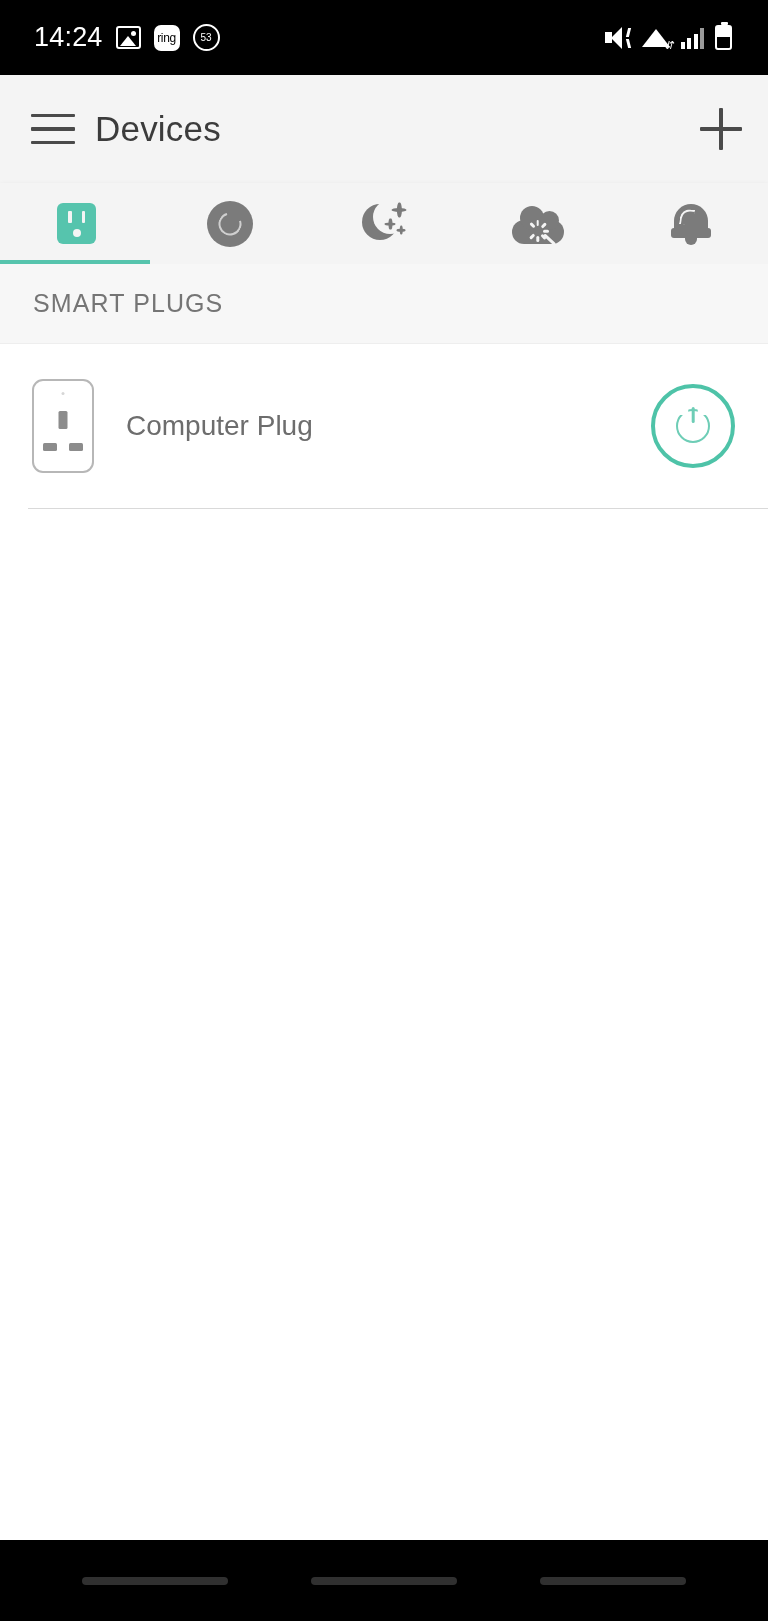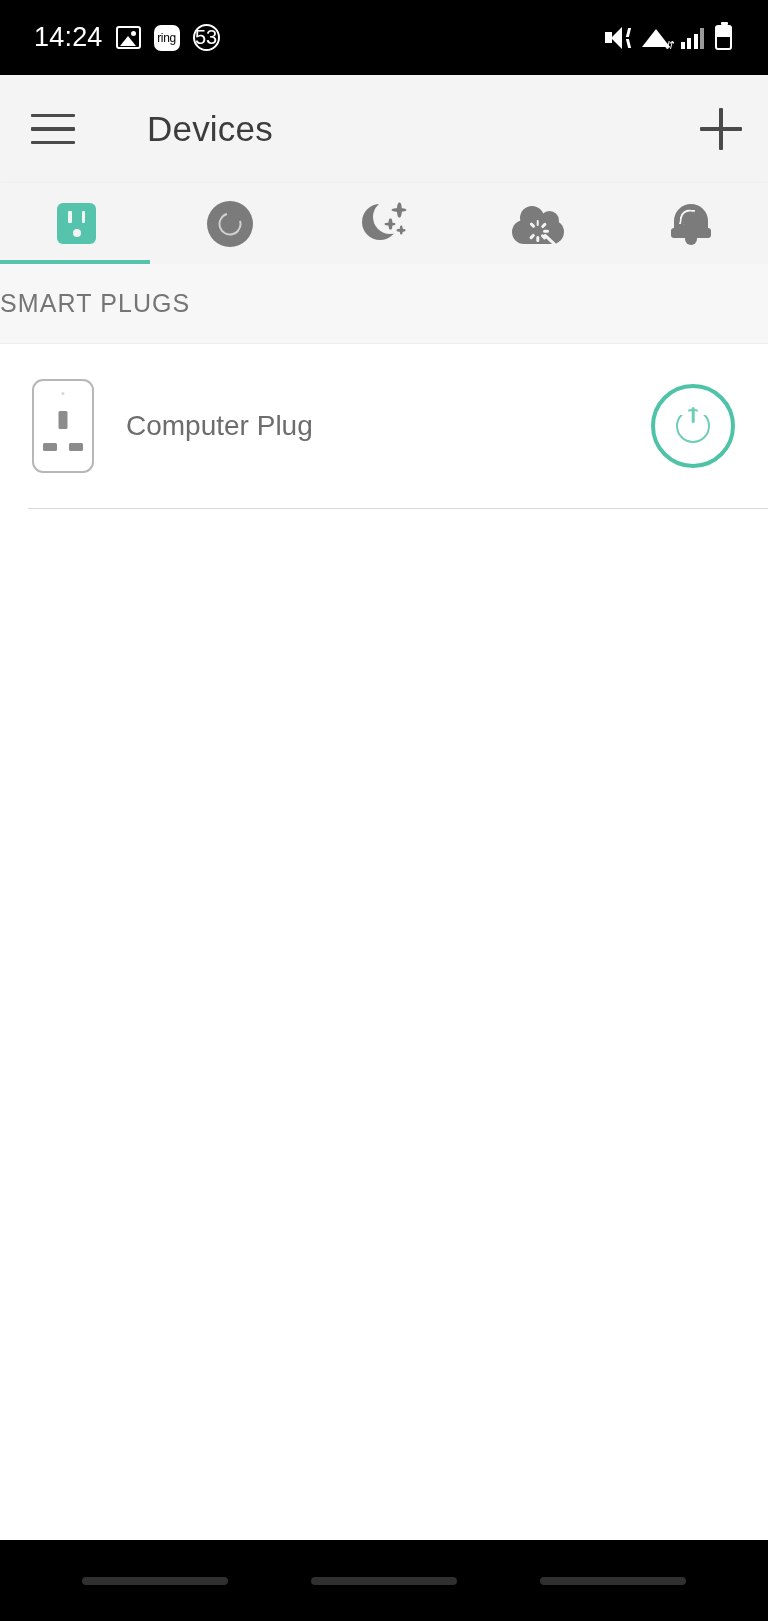--- a/index.html
+++ b/index.html
@@ -21,21 +21,21 @@
   .sb-time { color:#ffffff; font-size:27px; letter-spacing:.2px; }
   .sb-right { margin-left:auto; display:flex; align-items:center; gap:11px; }
 
   .ic-gallery { width:25px; height:23px; border:2.6px solid #fff; border-radius:3px; position:relative; overflow:hidden; }
   .ic-gallery::before { content:""; position:absolute; left:2px; bottom:1px; width:0;height:0;
     border-left:8px solid transparent;border-right:8px solid transparent;border-bottom:10px solid #fff;}
   .ic-gallery::after { content:""; position:absolute; right:2.5px; top:2.5px; width:5px;height:5px;border-radius:50%;background:#fff;}
   .ic-ring { width:26px; height:26px; border-radius:7px; background:#ffffff; color:#000;
     font-size:12px; display:flex; align-items:center; justify-content:center; letter-spacing:-.3px; }
   .ic-badge { width:27px; height:27px; border-radius:50%; border:2.4px solid #fff; color:#fff;
-    font-size:20px; display:flex; align-items:center; justify-content:center; }
+    font-size:10px; display:flex; align-items:center; justify-content:center; }
 
   .ic-mute { position:relative; width:26px; height:22px; }
   .ic-mute .spk { position:absolute; left:0; top:5px; width:7px; height:11px; background:#fff; }
   .ic-mute .cone { position:absolute; left:6px; top:0; width:0;height:0;
     border-top:11px solid transparent;border-bottom:11px solid transparent;border-right:11px solid #fff;}
   .ic-mute .w1, .ic-mute .w2 { position:absolute; right:1px; width:3px; background:#fff; }
   .ic-mute .w1 { top:1px; height:9px; transform:skewX(-14deg); }
   .ic-mute .w2 { top:12px; height:9px; transform:skewX(14deg); }
 
   .ic-wifi { position:relative; width:28px; height:22px; }
@@ -52,21 +52,21 @@
   .ic-batt::before { content:""; position:absolute; top:-5px; left:4px; width:7px; height:3px; background:#fff; border-radius:1px;}
   .ic-batt .fill { position:absolute; left:0; top:0; right:0; height:46%; background:#fff; }
 
   
   .appbar {
     position:absolute; top:75px; left:0; width:768px; height:108px;
     background:#f4f4f4; display:flex; align-items:center; padding:0 26px 0 31px;
   }
   .hamburger { width:44px; height:30px; display:flex; flex-direction:column; justify-content:space-between; cursor:pointer; }
   .hamburger span { display:block; height:3.4px; background:#4a4a4a; border-radius:1px; }
-  .appbar-title { margin-left:72px; font-size:35px; color:#3c3c3c; letter-spacing:.2px; }
+  .appbar-title { margin-left:20px; font-size:35px; color:#3c3c3c; letter-spacing:.2px; }
   .plus { margin-left:auto; position:relative; width:42px; height:42px; cursor:pointer; }
   .plus::before, .plus::after { content:""; position:absolute; background:#4a4a4a; border-radius:1px; }
   .plus::before { left:0; top:19px; width:42px; height:4px; }
   .plus::after { top:0; left:19px; height:42px; width:4px; }
 
   
   .tabbar {
     position:absolute; top:183px; left:0; width:768px; height:81px;
     background:#f4f4f4; display:flex;
     box-shadow:0 3px 6px rgba(0,0,0,.13);
@@ -116,21 +116,21 @@
   .ic-bell .skirt { position:absolute; left:0; bottom:8px; width:40px; height:10px; border-radius:3px; background:#7b7b7b; }
   .ic-bell .clap { position:absolute; left:50%; bottom:1px; transform:translateX(-50%);
     width:12px; height:10px; border-radius:0 0 7px 7px; background:#7b7b7b; }
   .ic-bell .hl { position:absolute; left:9px; top:7px; width:14px; height:16px;
     border-left:2.6px solid #f4f4f4; border-top:2.6px solid #f4f4f4; border-radius:10px 0 0 0; transform:rotate(8deg); }
 
   
   .content { position:absolute; top:264px; left:0; width:768px; bottom:81px; background:#ffffff; }
   .section-header {
     height:80px; background:#f7f7f7; display:flex; align-items:center;
-    border-bottom:1px solid #eeeeee;
+    padding-left:33px; border-bottom:1px solid #eeeeee;
   }
   .section-header-label { font-size:25px; color:#757575; letter-spacing:1.1px; }
 
   .device-row { height:164px; display:flex; align-items:center; padding:0 33px 0 0; position:relative; cursor:pointer; }
   .device-icon-wrap { width:126px; display:flex; justify-content:center; }
   .ic-socket { position:relative; width:62px; height:94px; border:2px solid #b7b7b7; border-radius:11px; background:#fff; }
   .ic-socket .earth { position:absolute; left:50%; top:30px; transform:translateX(-50%);
     width:9px; height:18px; background:#8c8c8c; border-radius:1.5px; }
   .ic-socket .l, .ic-socket .n { position:absolute; top:62px; width:14px; height:8px; background:#8c8c8c; border-radius:1.5px; }
   .ic-socket .l { left:9px; } .ic-socket .n { right:9px; }

